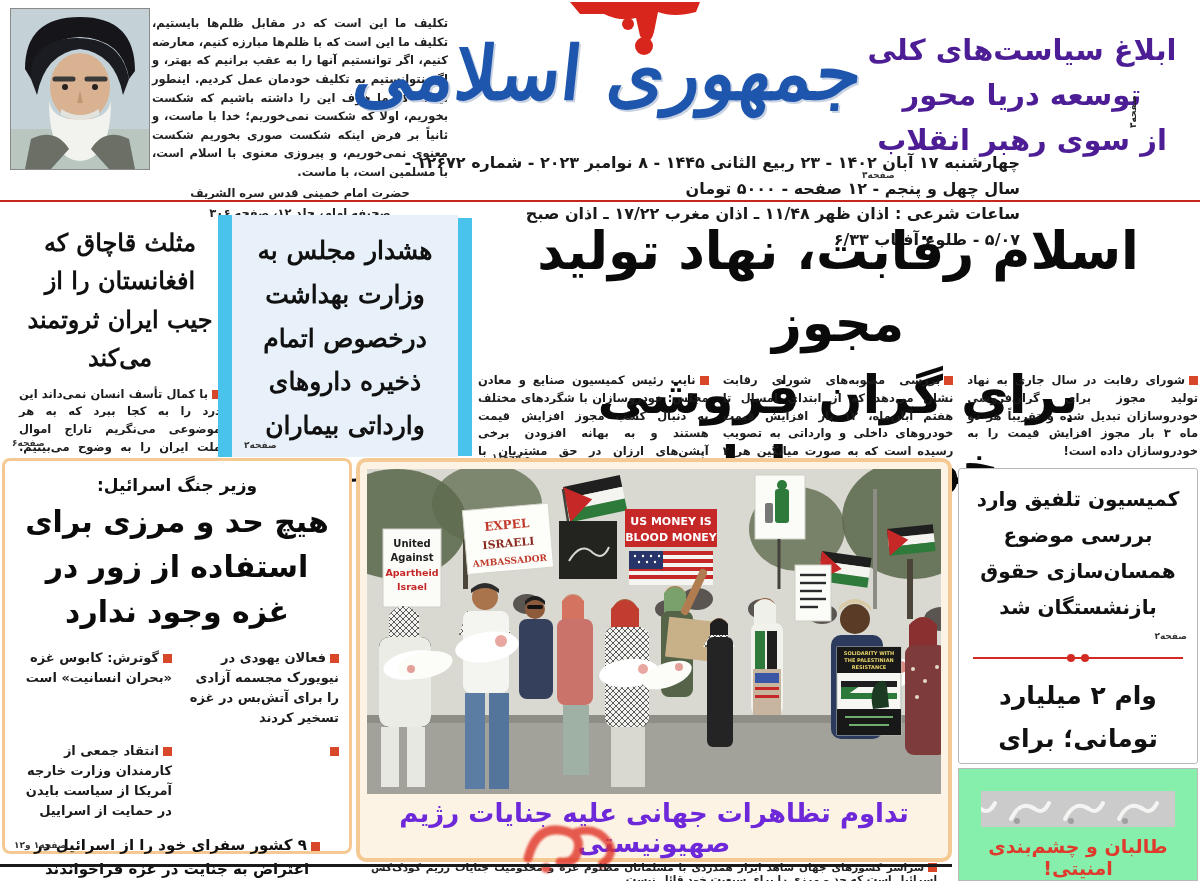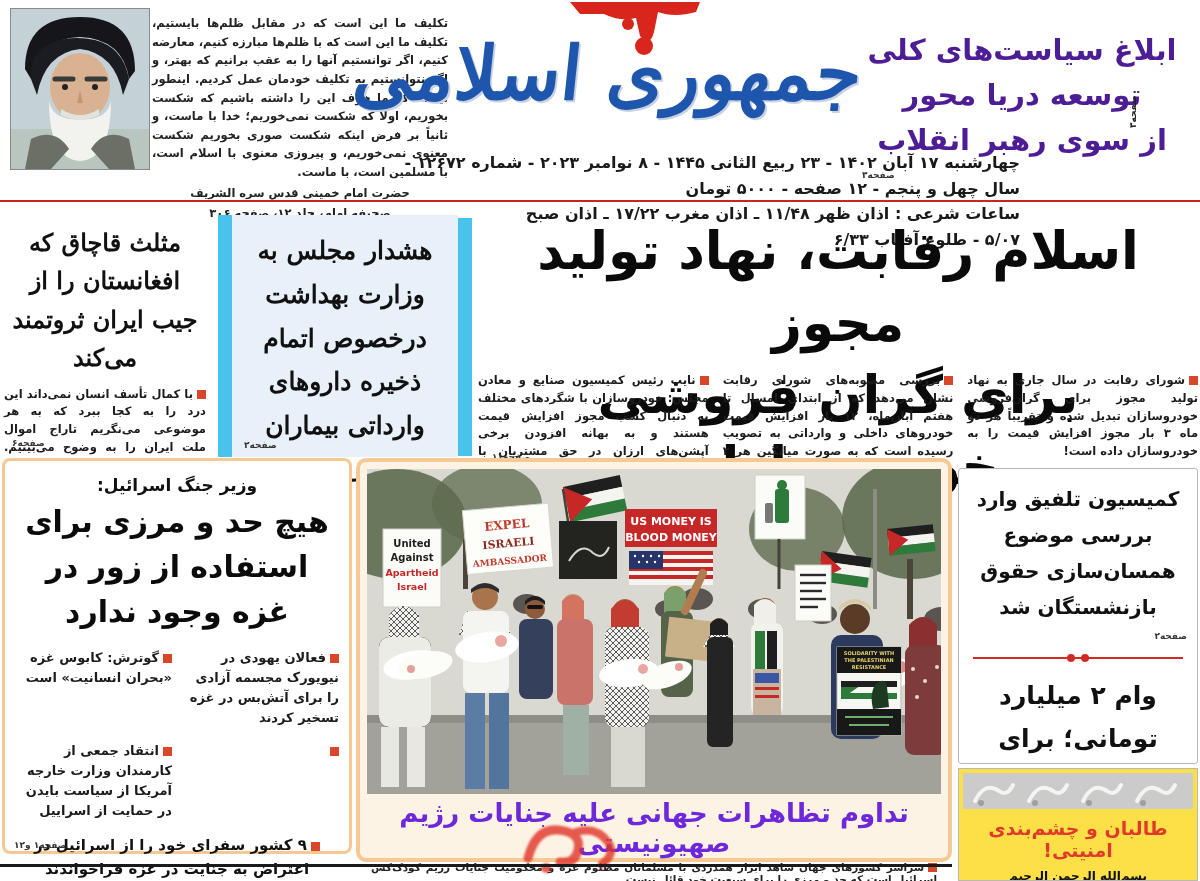--- a/index.html
+++ b/index.html
@@ -25,21 +25,21 @@
   }
   #lead-headline { left:850px; top:28px; width:344px; text-align:center; font-weight:900; font-size:29px; line-height:1.55; color:#4c1d95; }
   .pageref { font-size:9px; font-weight:700; color:#333; }
   #lead-pageref { left:862px; top:170px; }
   #side-pageref { left:1128px; top:128px; transform:rotate(-90deg); transform-origin:left top; color:#222; }
   #dateline { left:392px; top:150px; width:628px; font-size:16px; font-weight:700; color:#1a1a1a; text-align:right; line-height:1.6; }
   #dateline .l2 { display:block; padding-left:120px; }
   #rule-red { left:0; top:200px; width:1200px; height:2px; background:#c4271f; }
 
   
-  #col-smuggling { left:0; top:218px; width:212px; height:238px; background:#fff; padding:6px 6px 2px 4px; }
+  #col-smuggling { left:15px; top:218px; width:212px; height:238px; background:#fff; padding:6px 6px 2px 4px; }
   #col-smuggling h2 { font-family:"DejaVu Serif", serif; font-size:24px; line-height:1.6; text-align:center; font-weight:900; margin-bottom:8px; }
   .bodytext { font-size:11.5px; font-weight:700; line-height:1.55; text-align:justify; color:#1c1c1c; }
   .cyanbar { width:14px; background:#49c3ec; }
   #cyan1 { left:218px; top:215px; height:242px; }
   #cyan2 { left:458px; top:218px; height:238px; }
   #col-majlis { left:232px; top:215px; width:226px; height:242px; background:#e8f1f9; padding:14px 10px 4px 10px; }
   #col-majlis h2 { font-family:"DejaVu Serif", serif; font-size:25px; line-height:1.75; text-align:center; font-weight:900; }
   #majlis-pageref { left:244px; top:440px; }
   #smuggling-pageref { left:12px; top:438px; }
 
@@ -69,21 +69,21 @@
   #rc-title1 { text-align:center; font-weight:900; font-size:20px; line-height:1.8; }
   #rc1-ref { margin:6px 2px 0; display:block; }
   .red-divider { position:relative; height:14px; margin:10px 6px; }
   .red-divider .line { position:absolute; left:0; right:0; top:6px; height:2px; background:#d32b22; }
   .red-divider .d1,.red-divider .d2 { position:absolute; top:3px; width:8px; height:8px; border-radius:50%; background:#d32b22; }
   .red-divider .d1 { left:calc(50% - 11px); }
   .red-divider .d2 { left:calc(50% + 3px); }
   #rc-title2 { text-align:center; font-weight:900; font-size:25px; line-height:1.7; }
   #rc-sub { text-align:center; font-weight:400; font-size:16px; line-height:1.65; margin-top:4px; color:#1e1e1e; }
 
-  #note-box { left:958px; top:768px; width:240px; height:113px; border:1.5px solid #b9b9b9; background:#fde047; padding:4px; overflow:hidden; }
+  #note-box { left:958px; top:768px; width:240px; height:113px; border:1.5px solid #b9b9b9; background:#86efac; padding:22px; overflow:hidden; }
   #note-banner { width:100%; height:36px; background:#cbcbcb; overflow:hidden; }
   #note-title { text-align:center; color:#df3a2c; font-weight:900; font-size:19px; margin-top:8px; }
   #note-bismillah { text-align:center; font-weight:700; font-size:12px; margin-top:8px; }
 
   #rule-black { left:0; top:864px; width:952px; height:3px; background:#1a1a1a; }
 </style>
 </head>
 <body>
 
 <div id="paper">

